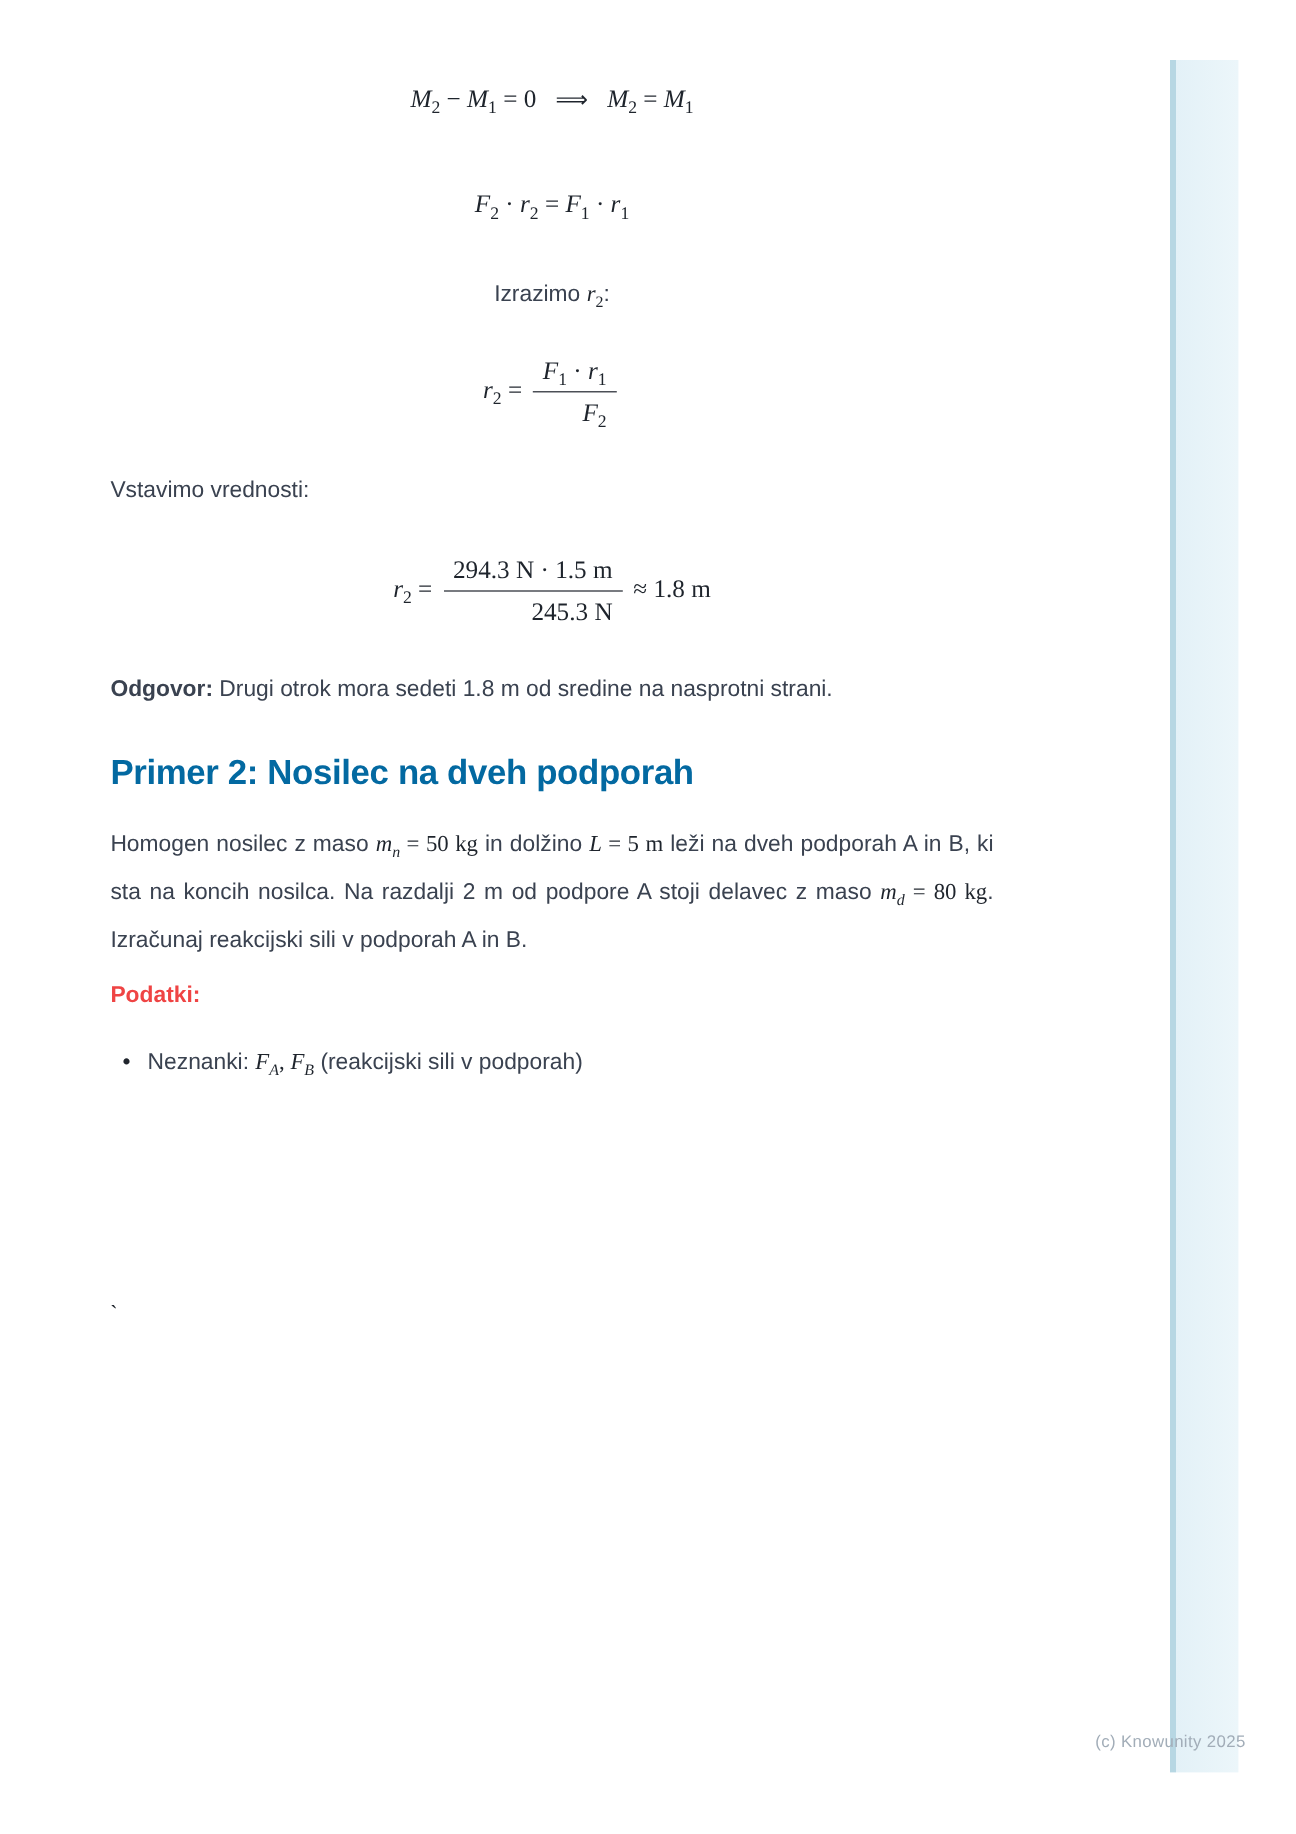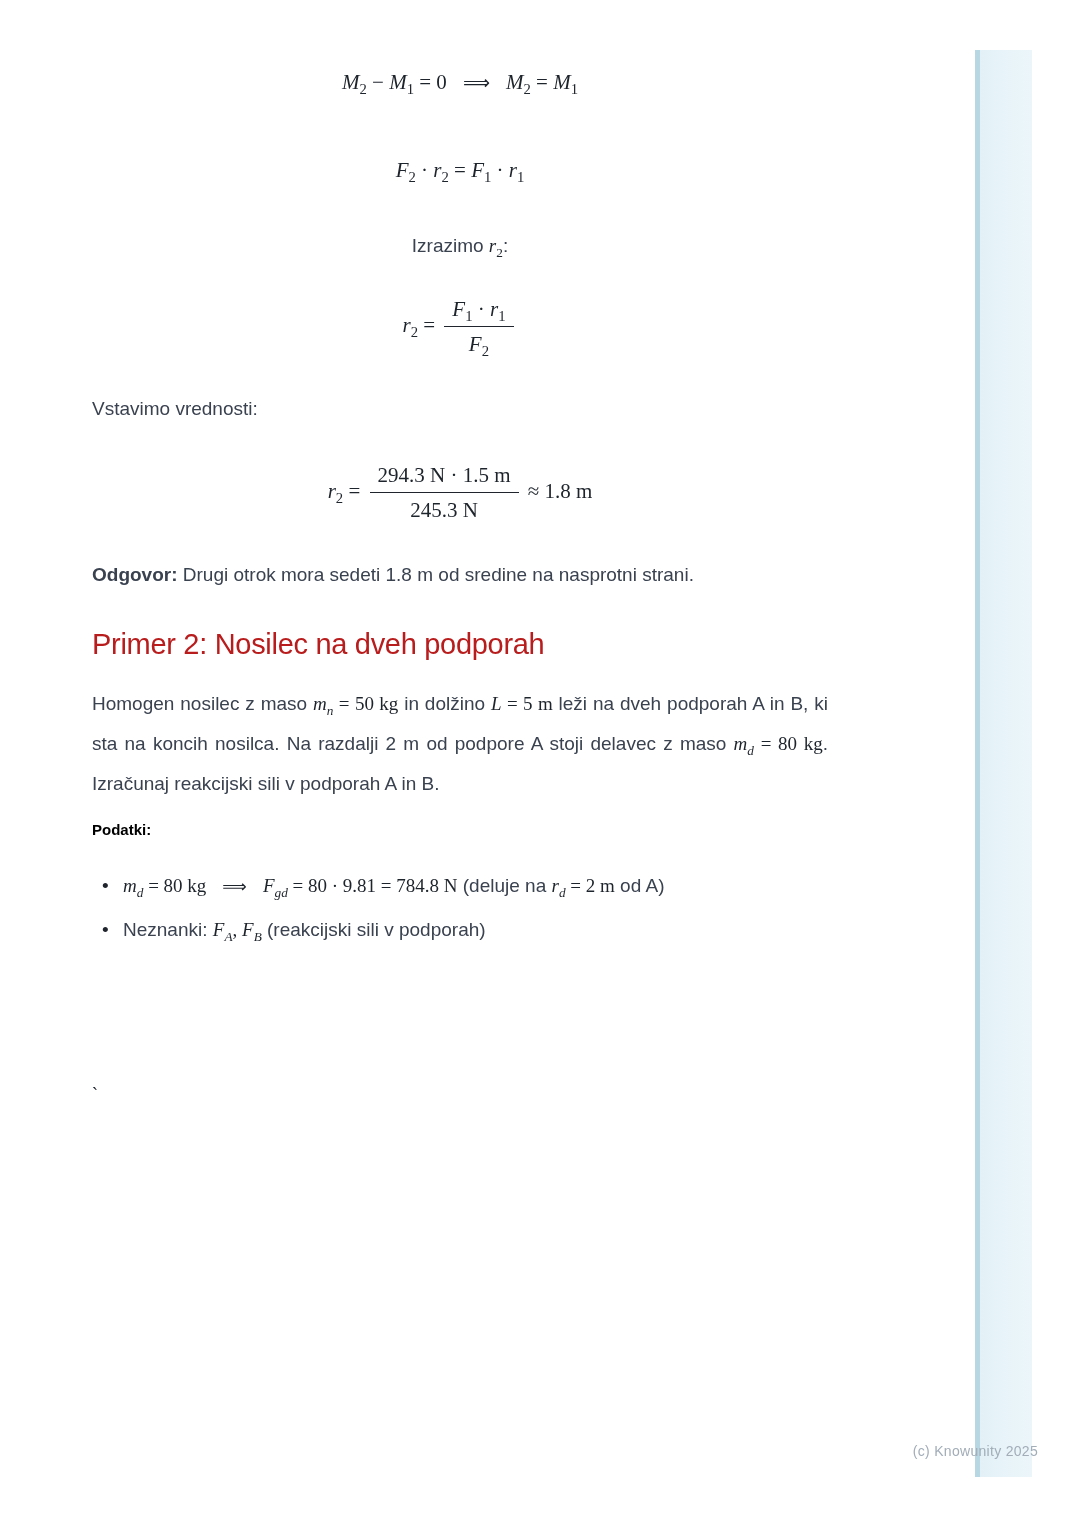--- a/index.html
+++ b/index.html
@@ -27,30 +27,30 @@
   .ta{font-family:"DejaVu Sans",sans-serif;color:#1e242c;margin:0 16px;font-size:90%;}
 
   .math-display{
     text-align:center;
     font-family:"Liberation Serif",serif;
     font-size:21px;
     color:#1e242c;
   }
   .frac{display:inline-block;vertical-align:middle;text-align:center;margin:0 4px;line-height:1.25;}
   .frac .num{display:block;border-bottom:1.6px solid #20252d;padding:0 8px 4px;}
-  .frac .den{display:block;padding:4px 8px 0;}
+  .frac .den{display:block;padding:4px 8px 0;text-align:right;}
 
   .plain-label{font-size:19px;line-height:24px;}
   .answer-line{font-size:19px;line-height:24px;}
   .section-heading{
-    font-size:29px;line-height:32px;font-weight:400;
-    color:#b91c1c;letter-spacing:-0.3px;
+    font-size:29px;line-height:32px;font-weight:700;
+    color:#0369a1;letter-spacing:-0.3px;
   }
   .intro-par{font-size:19px;line-height:40px;text-align:justify;}
-  .sub-heading{font-size:15px;line-height:24px;font-weight:700;color:#000000;}
+  .sub-heading{font-size:19px;line-height:24px;font-weight:700;color:#ef4444;}
 
   ul.data-list{list-style:none;margin:0;padding:0;}
   ul.data-list li{
     position:relative;
     padding-left:31px;
     font-size:19px;line-height:36px;
     margin-bottom:8px;
     text-align:left;
   }
   ul.data-list li::before{
@@ -96,21 +96,20 @@
 
   <div class="blk answer-line" style="top:563px;"><span class="tb">Odgovor:</span><span class="tx"> Drugi otrok mora sedeti 1.8 m od sredine na nasprotni strani.</span></div>
 
   <h1 class="blk section-heading" style="top:628px;margin:0;">Primer 2: Nosilec na dveh podporah</h1>
 
   <p class="blk intro-par" style="top:684px;margin:0;"><span class="tx">Homogen nosilec z maso </span><span class="tv">m</span><sub class="tsub">n</sub><span class="tr"> = 50 kg</span><span class="tx"> in dolžino </span><span class="tv">L</span><span class="tr"> = 5 m</span><span class="tx"> leži na dveh podporah A in B, ki sta na koncih nosilca. Na razdalji 2 m od podpore A stoji delavec z maso </span><span class="tv">m</span><sub class="tsub">d</sub><span class="tr"> = 80 kg</span><span class="tx">. Izračunaj reakcijski sili v podporah A in B.</span></p>
 
   <div class="blk sub-heading" style="top:818px;">Podatki:</div>
 
   <ul class="blk data-list" style="top:868px;">
-    <li><span class="tv">m</span><sub class="tsub">d</sub><span class="tr"> = 80 kg</span><span class="ta">⟹</span><span class="tv">F</span><sub class="tsub">gd</sub><span class="tr"> = 80 · 9.81 = 784.8 N</span><span class="tx"> (deluje na </span><span class="tv">r</span><sub class="tsub">d</sub><span class="tr"> = 2 m</span><span class="tx"> od A)</span></li>
     <li><span class="tx">Neznanki: </span><span class="tv">F</span><sub class="tsub">A</sub><span class="tr">, </span><span class="tv">F</span><sub class="tsub">B</sub><span class="tx"> (reakcijski sili v podporah)</span></li>
   </ul>
 
   <div class="blk stray" style="top:1085px;">`</div>
 
   <div class="footer-credit">(c) Knowunity 2025</div>
 
 </div>
 
 </body></html>

